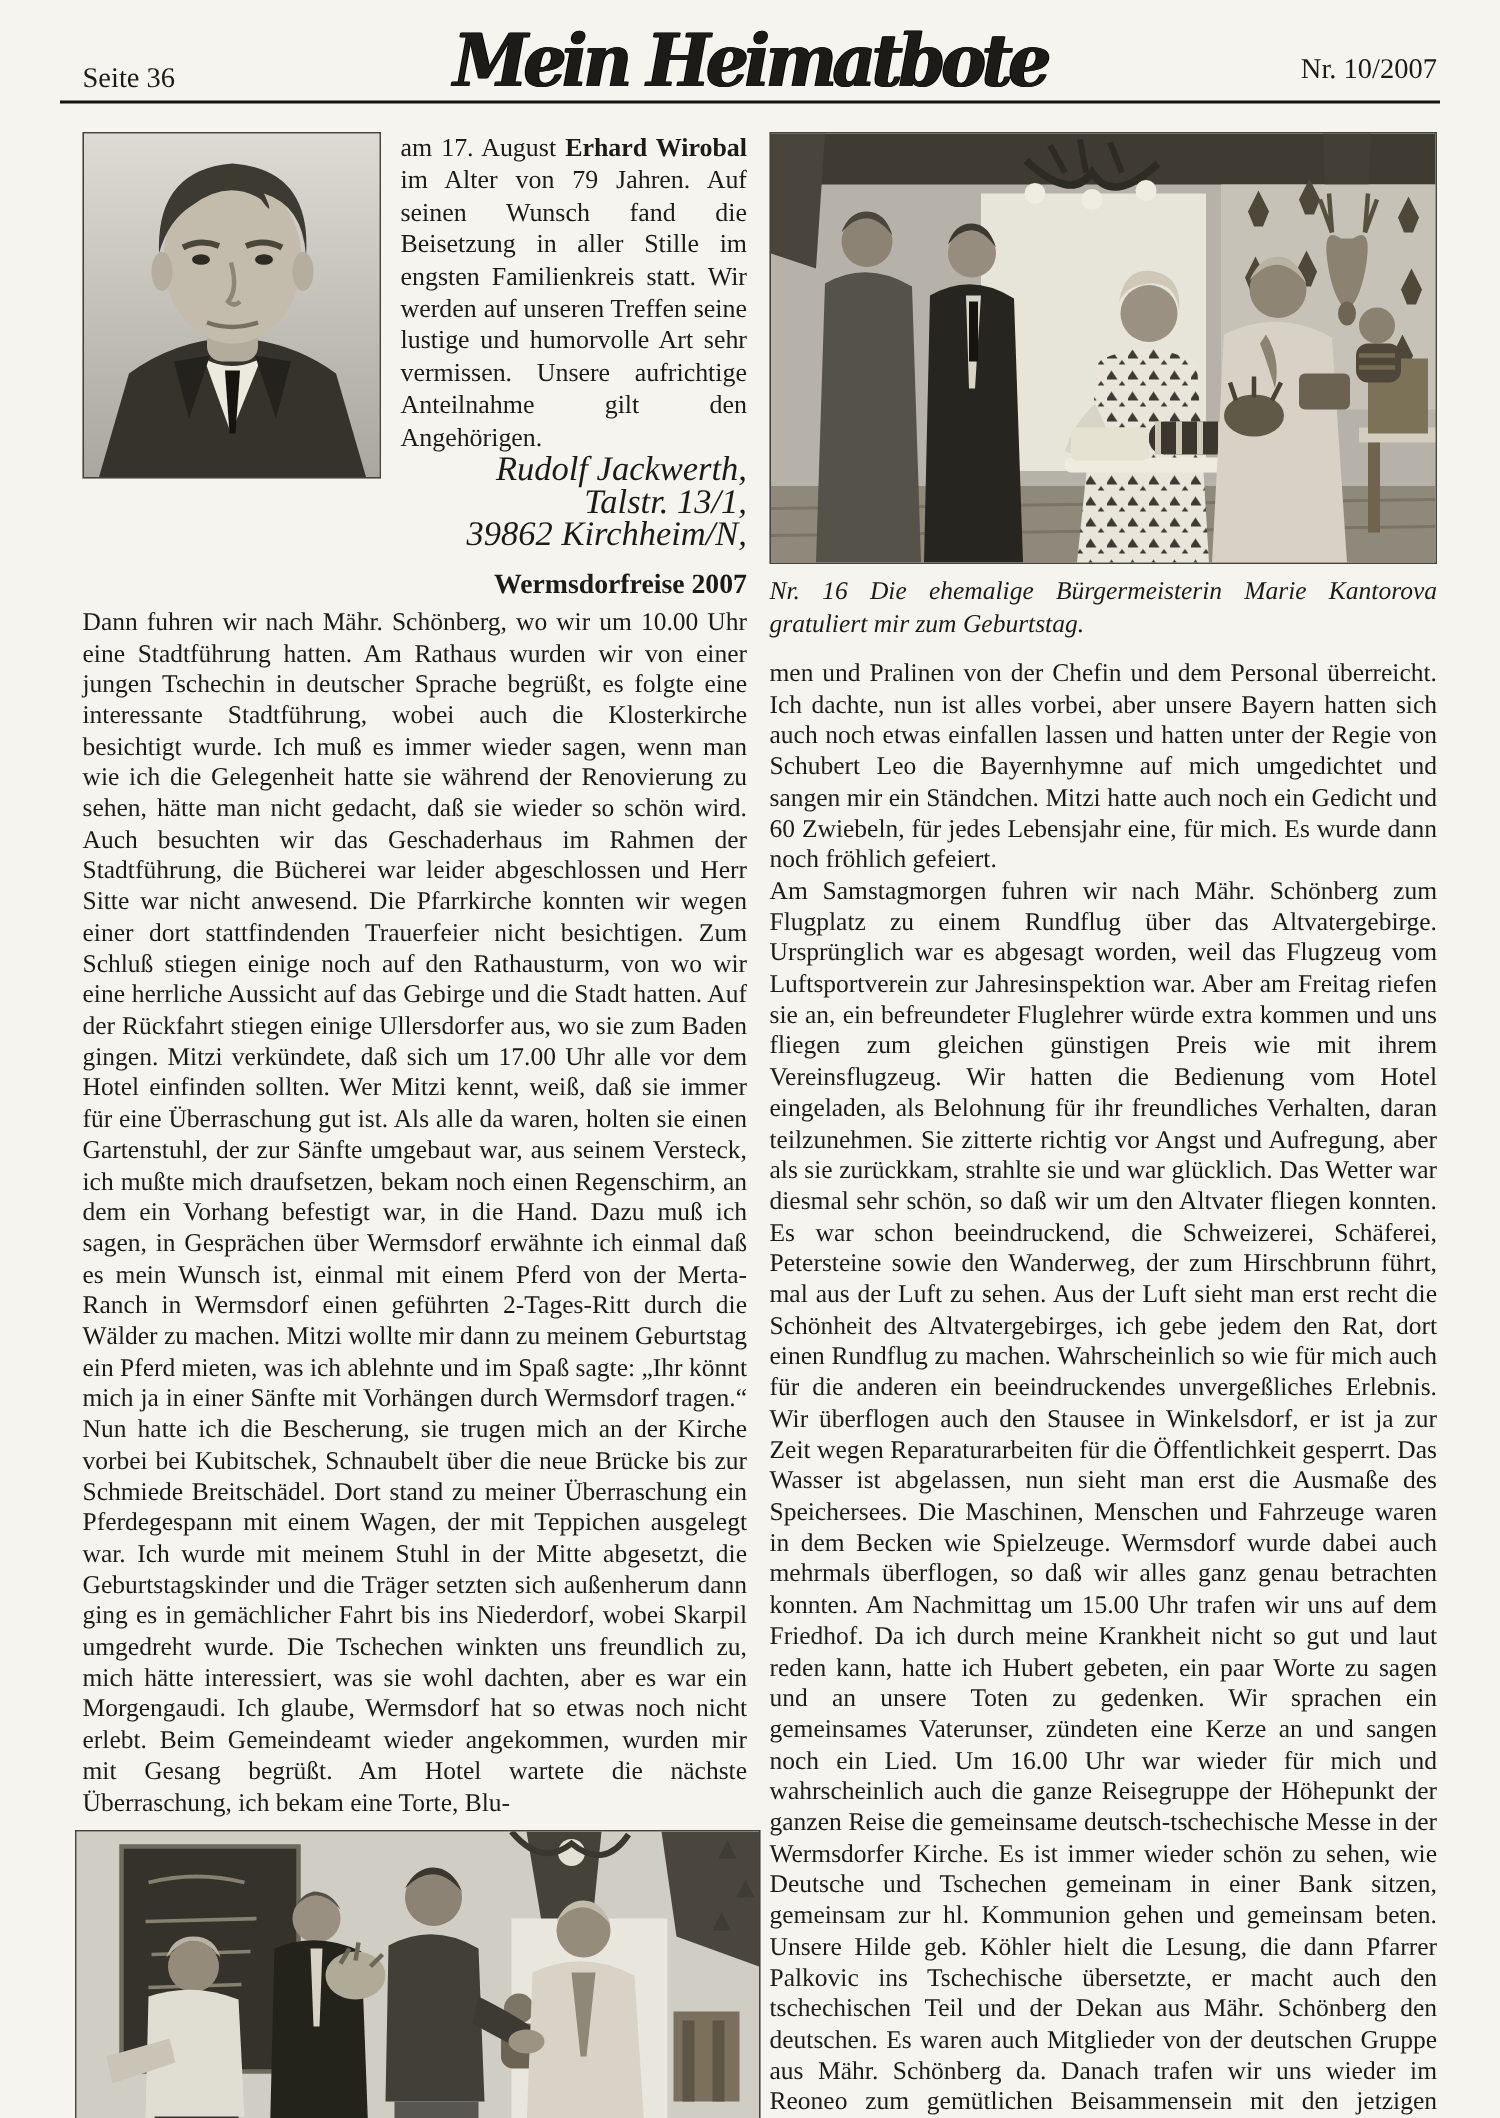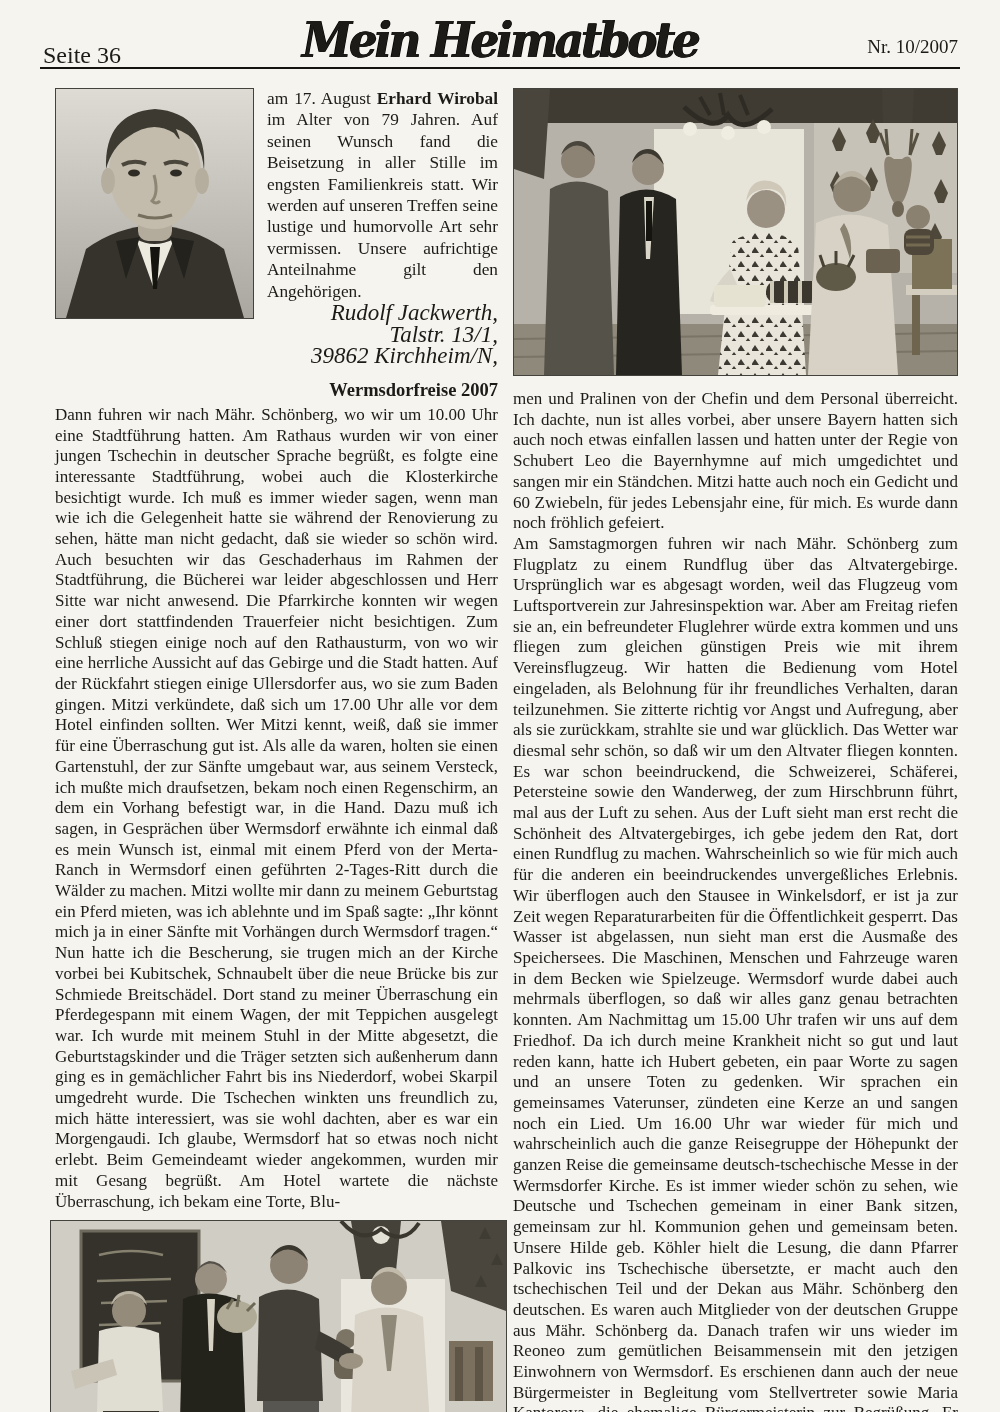--- a/index.html
+++ b/index.html
@@ -4,21 +4,21 @@
 <style>
   html,body{margin:0;padding:0;background:#888;}
   .page{
     position:relative; width:1000px; height:1412px; margin:0 auto;
     background:#f5f4ef;
     font-family:"Liberation Serif", serif;
     color:#1c1b18;
     overflow:hidden;
   }
   
-  .hdr-page{position:absolute; left:43px; top:42px; font-size:24px;}
+  .hdr-page{position:absolute; left:55px; top:42px; font-size:19px;}
   .hdr-issue{position:absolute; right:42px; top:36px; font-size:19px;}
   .masthead{
     position:absolute; left:0; right:0; top:14px; text-align:center;
     font-family:"DejaVu Serif", serif; font-weight:bold; font-style:italic;
     font-size:45px; letter-spacing:-3px;
     transform:scaleY(1.08);
     text-shadow:0.6px 0 0 #000, -0.6px 0 0 #000;
   }
   .hdr-rule{position:absolute; left:40px; top:67px; width:920px; border-top:2px solid #14130f;}
 
@@ -248,20 +248,21 @@
         <rect x="352" y="160" width="34" height="24" rx="4" fill="#6b6252"></rect>
 
         <rect x="392" y="196" width="51" height="10" fill="#d3cec0"></rect>
         <rect x="398" y="206" width="8" height="60" fill="#6f654f"></rect>
         <rect x="398" y="150" width="40" height="50" fill="#7c7258"></rect>
         <circle cx="404" cy="128" r="12" fill="#8b8170"></circle>
         <rect x="390" y="140" width="30" height="26" rx="8" fill="#4f483a"></rect>
         <path d="M392 148 l24 0 M392 156 l24 0" stroke="#746a52" stroke-width="3"></path>
       </svg>
     </div>
+    <div class="caption">Nr. 16 Die ehemalige Bürgermeisterin Marie Kantorova gratuliert mir zum Geburtstag.</div>
 
     <div class="bodytext rc-text">
       <p>men und Pralinen von der Chefin und dem Personal überreicht. Ich dachte, nun ist alles vorbei, aber unsere Bayern hatten sich auch noch etwas einfallen lassen und hatten unter der Regie von Schubert Leo die Bayernhymne auf mich umgedichtet und sangen mir ein Ständchen. Mitzi hatte auch noch ein Gedicht und 60 Zwiebeln, für jedes Lebensjahr eine, für mich. Es wurde dann noch fröhlich gefeiert.</p>
       <p>Am Samstagmorgen fuhren wir nach Mähr. Schönberg zum Flugplatz zu einem Rundflug über das Altvatergebirge. Ursprünglich war es abgesagt worden, weil das Flugzeug vom Luftsportverein zur Jahresinspektion war. Aber am Freitag riefen sie an, ein befreundeter Fluglehrer würde extra kommen und uns fliegen zum gleichen günstigen Preis wie mit ihrem Vereinsflugzeug. Wir hatten die Bedienung vom Hotel eingeladen, als Belohnung für ihr freundliches Verhalten, daran teilzunehmen. Sie zitterte richtig vor Angst und Aufregung, aber als sie zurückkam, strahlte sie und war glücklich. Das Wetter war diesmal sehr schön, so daß wir um den Altvater fliegen konnten. Es war schon beeindruckend, die Schweizerei, Schäferei, Petersteine sowie den Wanderweg, der zum Hirschbrunn führt, mal aus der Luft zu sehen. Aus der Luft sieht man erst recht die Schönheit des Altvatergebirges, ich gebe jedem den Rat, dort einen Rundflug zu machen. Wahrscheinlich so wie für mich auch für die anderen ein beeindruckendes unvergeßliches Erlebnis. Wir überflogen auch den Stausee in Winkelsdorf, er ist ja zur Zeit wegen Reparaturarbeiten für die Öffentlichkeit gesperrt. Das Wasser ist abgelassen, nun sieht man erst die Ausmaße des Speichersees. Die Maschinen, Menschen und Fahrzeuge waren in dem Becken wie Spielzeuge. Wermsdorf wurde dabei auch mehrmals überflogen, so daß wir alles ganz genau betrachten konnten. Am Nachmittag um 15.00 Uhr trafen wir uns auf dem Friedhof. Da ich durch meine Krankheit nicht so gut und laut reden kann, hatte ich Hubert gebeten, ein paar Worte zu sagen und an unsere Toten zu gedenken. Wir sprachen ein gemeinsames Vaterunser, zündeten eine Kerze an und sangen noch ein Lied. Um 16.00 Uhr war wieder für mich und wahrscheinlich auch die ganze Reisegruppe der Höhepunkt der ganzen Reise die gemeinsame deutsch-tschechische Messe in der Wermsdorfer Kirche. Es ist immer wieder schön zu sehen, wie Deutsche und Tschechen gemeinam in einer Bank sitzen, gemeinsam zur hl. Kommunion gehen und gemeinsam beten. Unsere Hilde geb. Köhler hielt die Lesung, die dann Pfarrer Palkovic ins Tschechische übersetzte, er macht auch den tschechischen Teil und der Dekan aus Mähr. Schönberg den deutschen. Es waren auch Mitglieder von der deutschen Gruppe aus Mähr. Schönberg da. Danach trafen wir uns wieder im Reoneo zum gemütlichen Beisammensein mit den jetzigen Einwohnern von Wermsdorf. Es erschienen dann auch der neue Bürgermeister in Begleitung vom Stellvertreter sowie Maria Kantorova, die ehemalige Bürgermeisterin zur Begrüßung. Er möchte die gute Zusammenarbeit fortsetzen, aber das wird die Zeit zeigen. Auch sie gratulierten mir zum Geburtstag und ich erhielt kleine Geschenke. Aber am meisten hat mir die Torte in Form eines Buches mit der Aufschrift Rudi 60, die mir Frau Kantorova überreichte, gefallen. Sie wurde an alle aufgeteilt. Sie verteilte für jeden selbstgebastelte Geschenke, die von den Bewohnern des Altersheims in Zöptau gemacht wurden, als kleines Dankeschön,</p>
     </div>
   </div>
 
 </div>
 
 </body></html>

